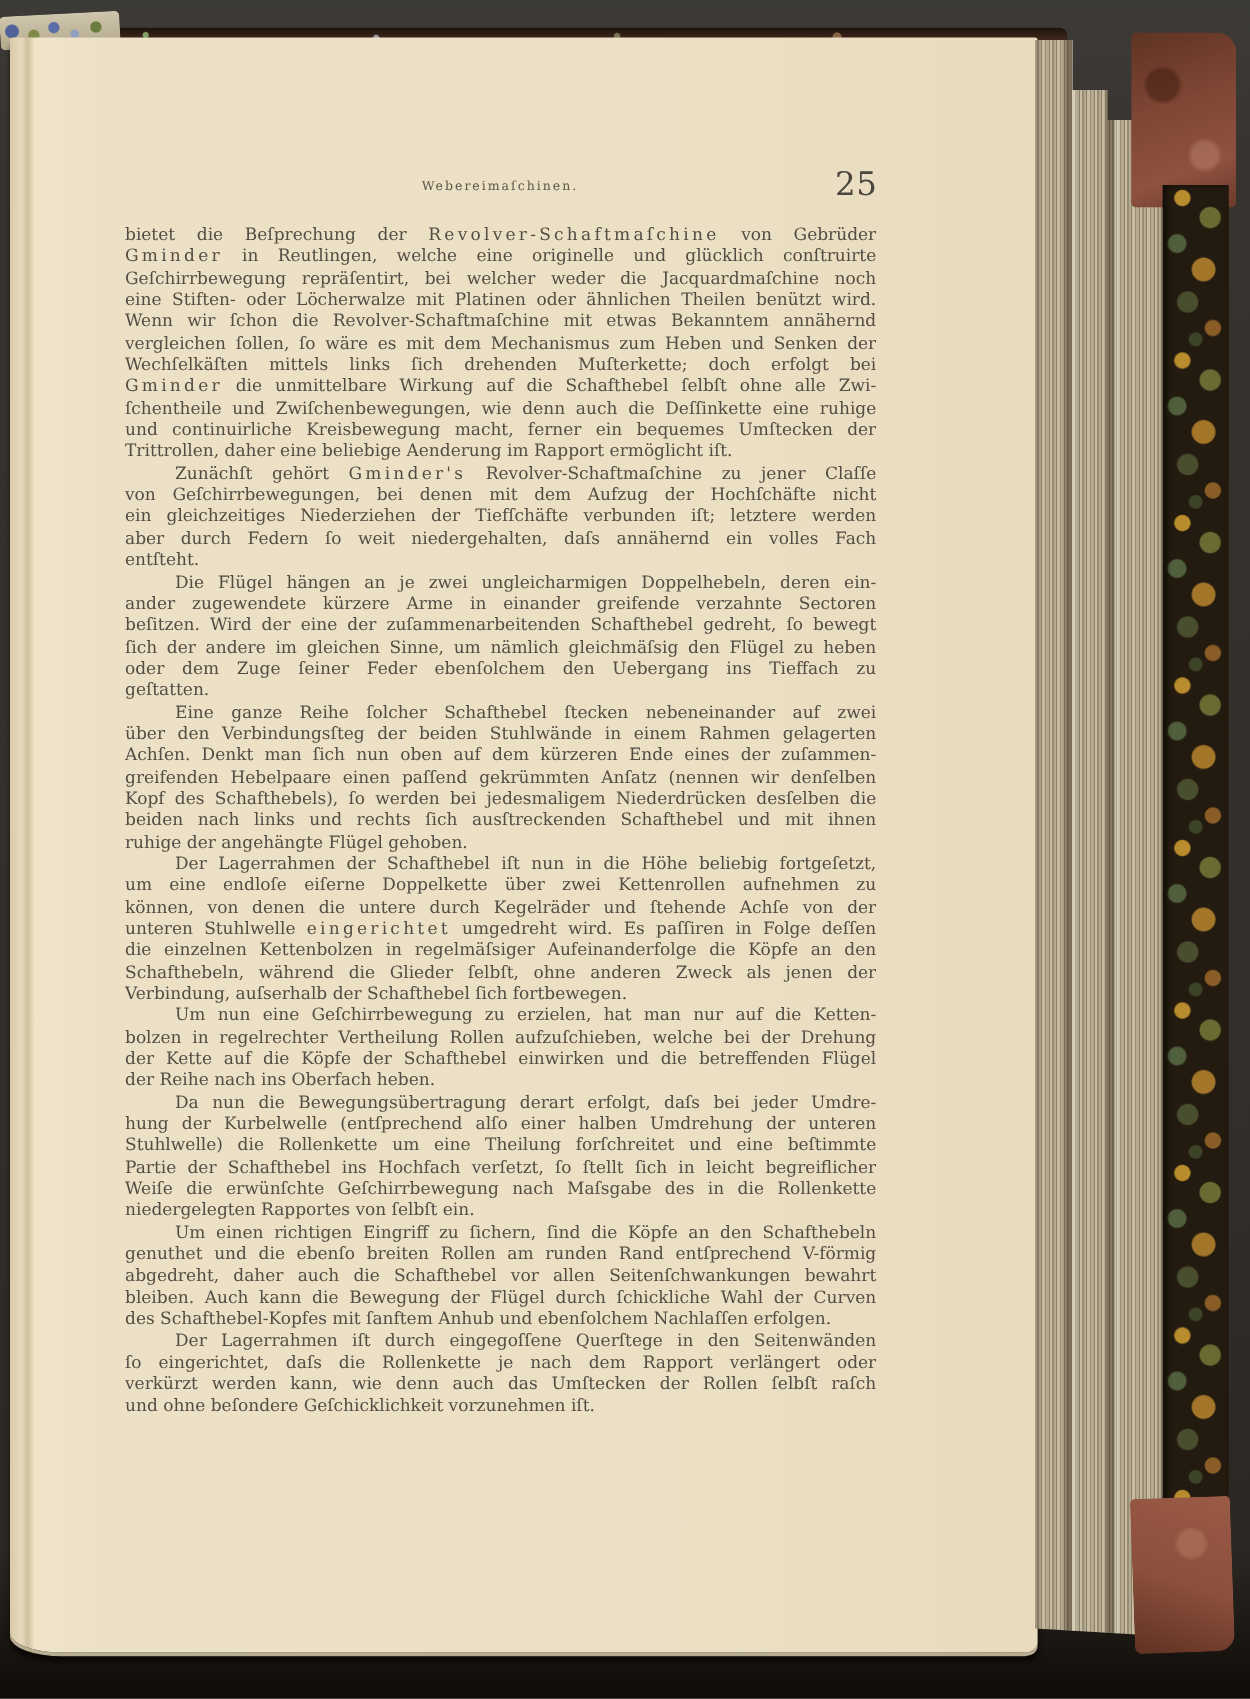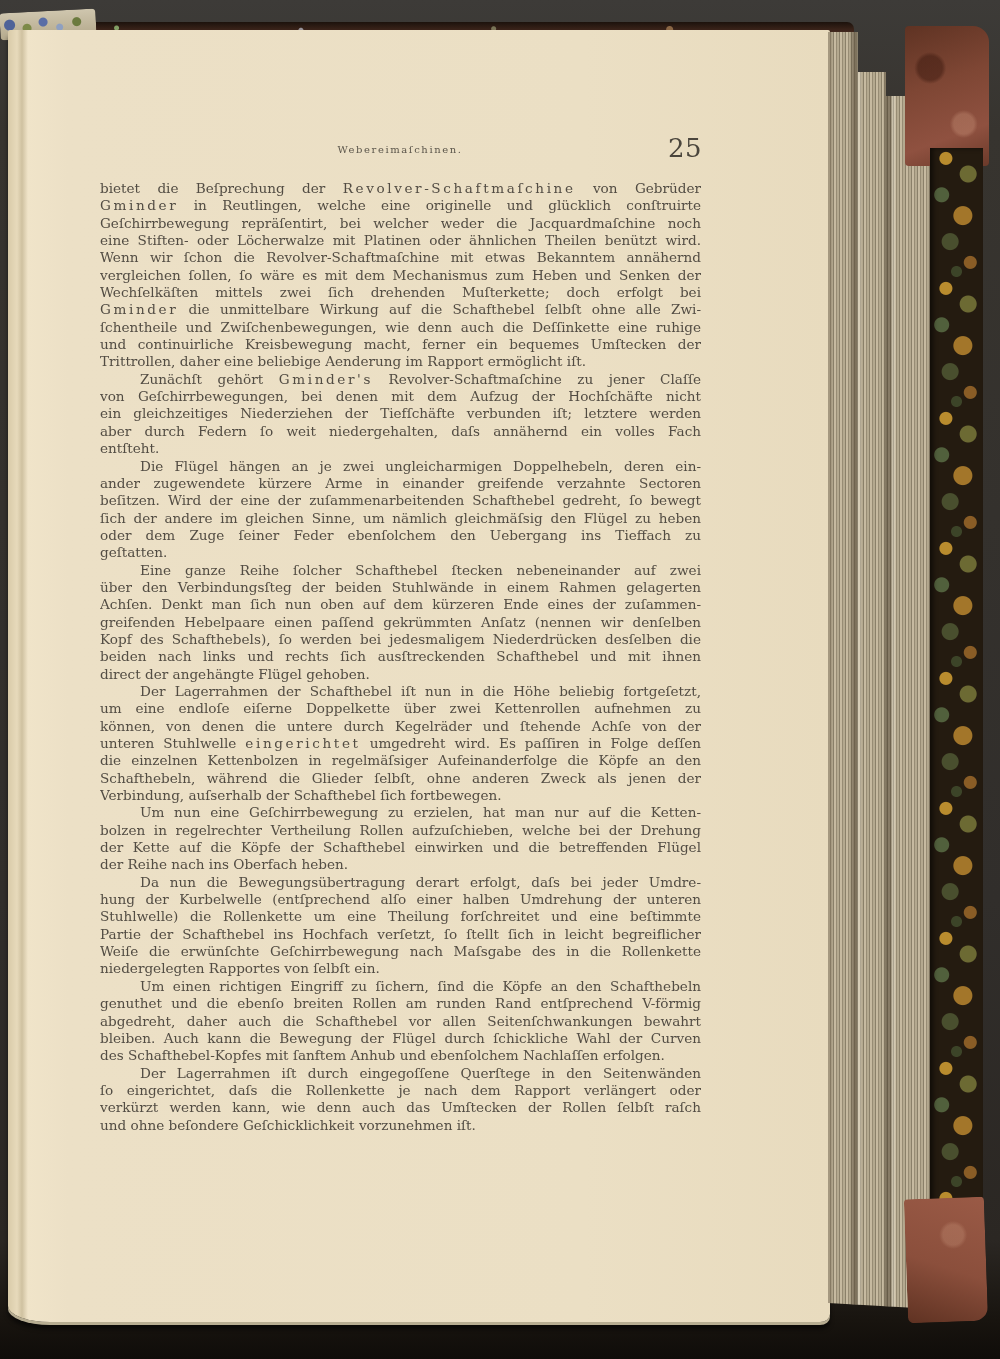--- a/index.html
+++ b/index.html
@@ -111,21 +111,21 @@
 <div class="page">
   <div class="running-title">Webereimaſchinen.</div>
   <div class="page-number">25</div>
   <div class="text-block">
       <div class="ln"><span>bietet die Beſprechung der </span><span class="g">Revolver-Schaftmaſchine</span><span> von Gebrüder</span></div>
       <div class="ln"><span class="g">Gminder</span><span> in Reutlingen, welche eine originelle und glücklich conſtruirte</span></div>
       <div class="ln"><span>Geſchirrbewegung repräſentirt, bei welcher weder die Jacquardmaſchine noch</span></div>
       <div class="ln"><span>eine Stiften- oder Löcherwalze mit Platinen oder ähnlichen Theilen benützt wird.</span></div>
       <div class="ln"><span>Wenn wir ſchon die Revolver-Schaftmaſchine mit etwas Bekanntem annähernd</span></div>
       <div class="ln"><span>vergleichen ſollen, ſo wäre es mit dem Mechanismus zum Heben und Senken der</span></div>
-      <div class="ln"><span>Wechſelkäſten mittels zwei ſich drehenden Muſterkette; doch erfolgt bei</span></div>
+      <div class="ln"><span>Wechſelkäſten mittels links ſich drehenden Muſterkette; doch erfolgt bei</span></div>
       <div class="ln"><span class="g">Gminder</span><span> die unmittelbare Wirkung auf die Schafthebel ſelbſt ohne alle Zwi-</span></div>
       <div class="ln"><span>ſchentheile und Zwiſchenbewegungen, wie denn auch die Deſſinkette eine ruhige</span></div>
       <div class="ln"><span>und continuirliche Kreisbewegung macht, ferner ein bequemes Umſtecken der</span></div>
       <div class="ln last"><span>Trittrollen, daher eine beliebige Aenderung im Rapport ermöglicht iſt.</span></div>
       <div class="ln first"><span>Zunächſt gehört </span><span class="g">Gminder's</span><span> Revolver-Schaftmaſchine zu jener Claſſe</span></div>
       <div class="ln"><span>von Geſchirrbewegungen, bei denen mit dem Aufzug der Hochſchäfte nicht</span></div>
       <div class="ln"><span>ein gleichzeitiges Niederziehen der Tiefſchäfte verbunden iſt; letztere werden</span></div>
       <div class="ln"><span>aber durch Federn ſo weit niedergehalten, daſs annähernd ein volles Fach</span></div>
       <div class="ln last"><span>entſteht.</span></div>
       <div class="ln first"><span>Die Flügel hängen an je zwei ungleicharmigen Doppelhebeln, deren ein-</span></div>
@@ -133,21 +133,21 @@
       <div class="ln"><span>beſitzen. Wird der eine der zuſammenarbeitenden Schafthebel gedreht, ſo bewegt</span></div>
       <div class="ln"><span>ſich der andere im gleichen Sinne, um nämlich gleichmäſsig den Flügel zu heben</span></div>
       <div class="ln"><span>oder dem Zuge ſeiner Feder ebenſolchem den Uebergang ins Tieffach zu</span></div>
       <div class="ln last"><span>geſtatten.</span></div>
       <div class="ln first"><span>Eine ganze Reihe ſolcher Schafthebel ſtecken nebeneinander auf zwei</span></div>
       <div class="ln"><span>über den Verbindungsſteg der beiden Stuhlwände in einem Rahmen gelagerten</span></div>
       <div class="ln"><span>Achſen. Denkt man ſich nun oben auf dem kürzeren Ende eines der zuſammen-</span></div>
       <div class="ln"><span>greifenden Hebelpaare einen paſſend gekrümmten Anſatz (nennen wir denſelben</span></div>
       <div class="ln"><span>Kopf des Schafthebels), ſo werden bei jedesmaligem Niederdrücken desſelben die</span></div>
       <div class="ln"><span>beiden nach links und rechts ſich ausſtreckenden Schafthebel und mit ihnen</span></div>
-      <div class="ln last"><span>direct der angehängte Flügel gehoben.</span></div>
+      <div class="ln last"><span>ruhige der angehängte Flügel gehoben.</span></div>
       <div class="ln first"><span>Der Lagerrahmen der Schafthebel iſt nun in die Höhe beliebig fortgeſetzt,</span></div>
       <div class="ln"><span>um eine endloſe eiſerne Doppelkette über zwei Kettenrollen aufnehmen zu</span></div>
       <div class="ln"><span>können, von denen die untere durch Kegelräder und ſtehende Achſe von der</span></div>
       <div class="ln"><span>unteren Stuhlwelle </span><span class="g">eingerichtet</span><span> umgedreht wird. Es paſſiren in Folge deſſen</span></div>
       <div class="ln"><span>die einzelnen Kettenbolzen in regelmäſsiger Aufeinanderfolge die Köpfe an den</span></div>
       <div class="ln"><span>Schafthebeln, während die Glieder ſelbſt, ohne anderen Zweck als jenen der</span></div>
       <div class="ln last"><span>Verbindung, auſserhalb der Schafthebel ſich fortbewegen.</span></div>
       <div class="ln first"><span>Um nun eine Geſchirrbewegung zu erzielen, hat man nur auf die Ketten-</span></div>
       <div class="ln"><span>bolzen in regelrechter Vertheilung Rollen aufzuſchieben, welche bei der Drehung</span></div>
       <div class="ln"><span>der Kette auf die Köpfe der Schafthebel einwirken und die betreffenden Flügel</span></div>

